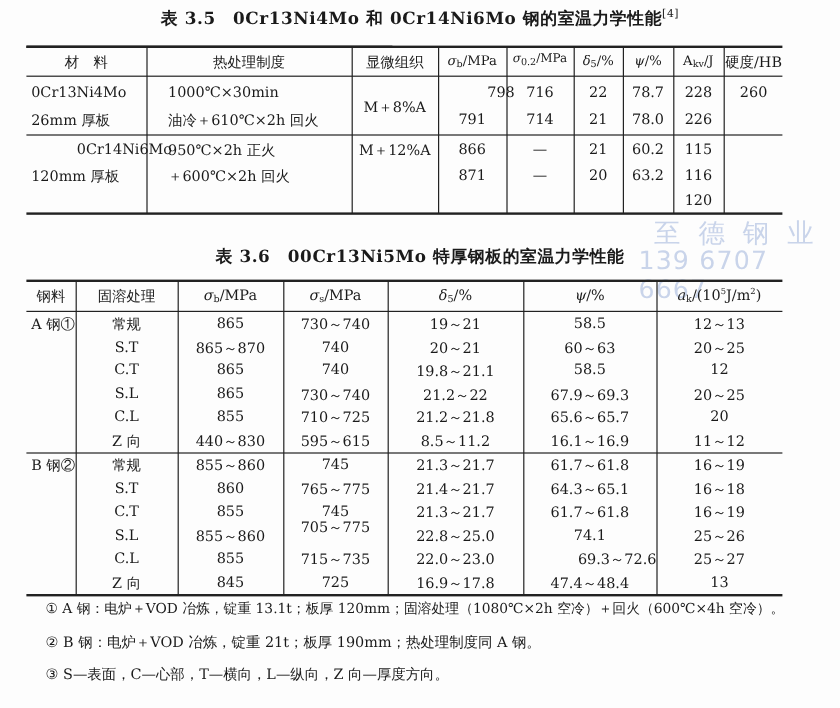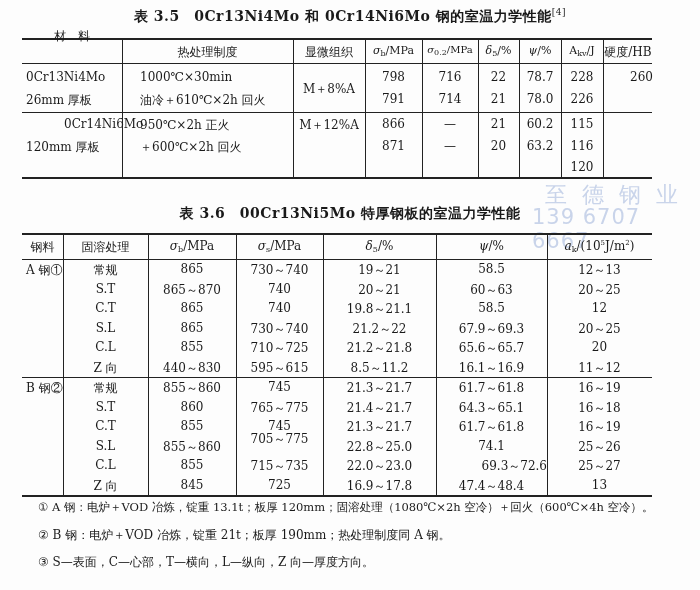--- a/index.html
+++ b/index.html
@@ -45,46 +45,46 @@
 
   <div class="vline" style="left:122px;top:39px;height:139px;"></div>
   <div class="vline" style="left:293px;top:39px;height:139px;"></div>
   <div class="vline" style="left:365px;top:39px;height:139px;"></div>
   <div class="vline" style="left:422px;top:39px;height:139px;"></div>
   <div class="vline" style="left:478px;top:39px;height:139px;"></div>
   <div class="vline" style="left:519px;top:39px;height:139px;"></div>
   <div class="vline" style="left:561px;top:39px;height:139px;"></div>
   <div class="vline" style="left:603px;top:39px;height:139px;"></div>
 
-  <div class="cell c" style="left:22px;width:100px;top:28px;">材　料</div>
+  <div class="cell c" style="left:22px;width:100px;top:44px;">材　料</div>
   <div class="cell c" style="left:122px;width:171px;top:44px;">热处理制度</div>
   <div class="cell c" style="left:293px;width:72px;top:44px;">显微组织</div>
   <div class="cell c" style="left:365px;width:57px;top:44px;font-size:11px;"><i>σ</i><span class="sub">b</span>/MPa</div>
   <div class="cell c" style="left:422px;width:56px;top:44px;font-size:10px;"><i>σ</i><span class="sub">0.2</span>/MPa</div>
   <div class="cell c" style="left:478px;width:41px;top:44px;font-size:11px;"><i>δ</i><span class="sub">5</span>/%</div>
   <div class="cell c" style="left:519px;width:42px;top:44px;font-size:11px;"><i>ψ</i>/%</div>
   <div class="cell c" style="left:561px;width:42px;top:44px;font-size:11px;">A<span class="sub">kv</span>/J</div>
   <div class="cell c" style="left:603px;width:50px;top:44px;">硬度/HB</div>
 
   <div class="cell" style="left:26px;top:70px;">0Cr13Ni4Mo</div>
   <div class="cell" style="left:26px;top:92px;">26mm 厚板</div>
   <div class="cell" style="left:140px;top:70px;">1000℃×30min</div>
   <div class="cell" style="left:140px;top:92px;">油冷＋610℃×2h 回火</div>
   <div class="cell c" style="left:293px;width:72px;top:81px;">M＋8%A</div>
-  <div class="cell c" style="left:365px;width:57px;top:70px;">798</div>
+  <div class="cell c" style="left:365px;width:57px;top:70px;padding-left:24px;">798</div>
   <div class="cell c" style="left:365px;width:57px;top:92px;">791</div>
   <div class="cell c" style="left:422px;width:56px;top:70px;">716</div>
   <div class="cell c" style="left:422px;width:56px;top:92px;">714</div>
   <div class="cell c" style="left:478px;width:41px;top:70px;">22</div>
   <div class="cell c" style="left:478px;width:41px;top:92px;">21</div>
   <div class="cell c" style="left:519px;width:42px;top:70px;">78.7</div>
   <div class="cell c" style="left:519px;width:42px;top:92px;">78.0</div>
   <div class="cell c" style="left:561px;width:42px;top:70px;">228</div>
   <div class="cell c" style="left:561px;width:42px;top:92px;">226</div>
-  <div class="cell c" style="left:603px;width:50px;top:70px;text-align:right;">260</div>
+  <div class="cell c" style="left:603px;width:50px;top:70px;">260</div>
 
   <div class="cell" style="left:26px;top:117px;margin-left:38px;">0Cr14Ni6Mo</div>
   <div class="cell" style="left:26px;top:139px;">120mm 厚板</div>
   <div class="cell" style="left:140px;top:117px;">950℃×2h 正火</div>
   <div class="cell" style="left:140px;top:139px;">＋600℃×2h 回火</div>
   <div class="cell c" style="left:293px;width:72px;top:117px;">M＋12%A</div>
   <div class="cell c" style="left:365px;width:57px;top:117px;">866</div>
   <div class="cell c" style="left:365px;width:57px;top:139px;">871</div>
   <div class="cell c" style="left:422px;width:56px;top:117px;">—</div>
   <div class="cell c" style="left:422px;width:56px;top:139px;">—</div>

